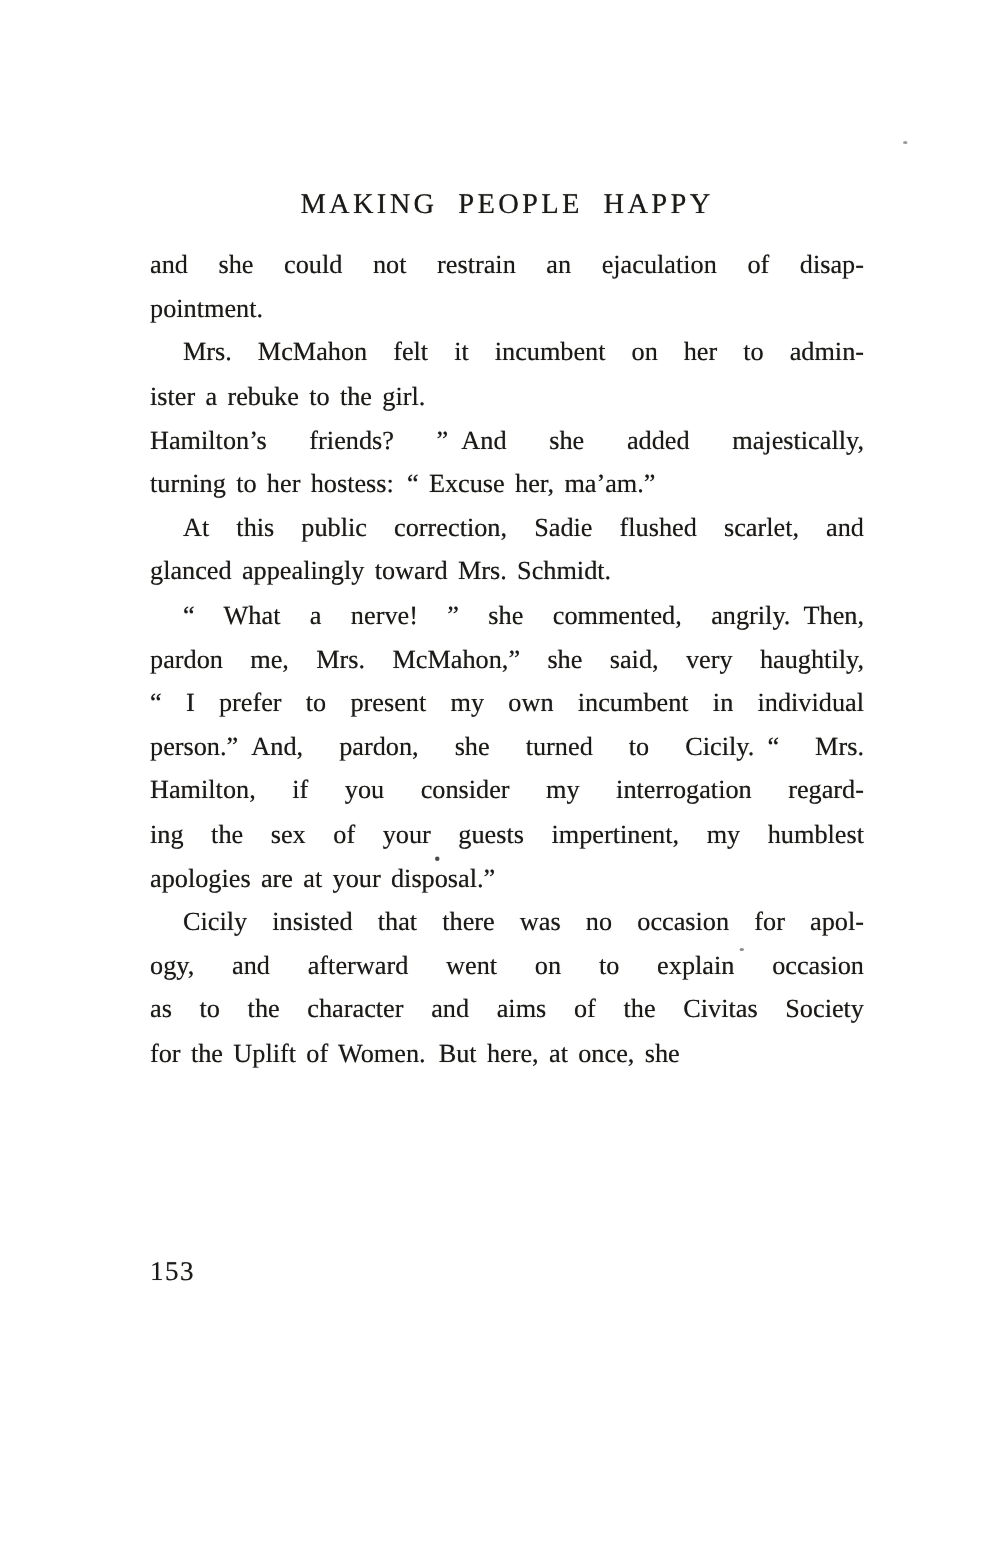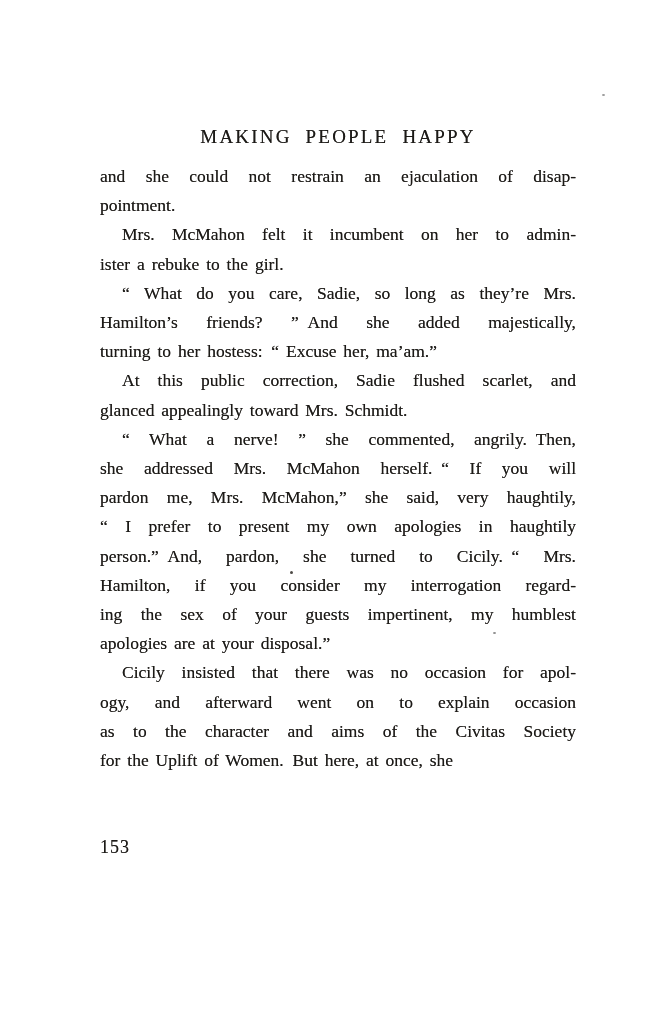--- a/index.html
+++ b/index.html
@@ -76,33 +76,31 @@
 
   <div class="para">
         <div class="line first">and she could not restrain an ejaculation of disap-</div>
         <div class="line last">pointment.</div>
       </div>
       <div class="para indent">
         <div class="line first">Mrs. McMahon felt it incumbent on her to admin-</div>
         <div class="line last">ister a rebuke to the girl.</div>
       </div>
       <div class="para indent">
-        <div class="line first">“ What do you care, Sadie, so long as they’re Mrs.</div>
         <div class="line">Hamilton’s friends? ” And she added majestically,</div>
         <div class="line last">turning to her hostess: “ Excuse her, ma’am.”</div>
       </div>
       <div class="para indent">
         <div class="line first">At this public correction, Sadie flushed scarlet, and</div>
         <div class="line last">glanced appealingly toward Mrs. Schmidt.</div>
       </div>
       <div class="para indent">
         <div class="line first">“ What a nerve! ” she commented, angrily. Then,</div>
-        <div class="line">she addressed Mrs. McMahon herself. “ If you will</div>
         <div class="line">pardon me, Mrs. McMahon,” she said, very haughtily,</div>
-        <div class="line">“ I prefer to present my own apologies in haughtily</div>
+        <div class="line">“ I prefer to present my own incumbent in individual</div>
         <div class="line">person.” And, pardon, she turned to Cicily. “ Mrs.</div>
         <div class="line">Hamilton, if you consider my interrogation regard-</div>
         <div class="line">ing the sex of your guests impertinent, my humblest</div>
         <div class="line last">apologies are at your disposal.”</div>
       </div>
       <div class="para indent">
         <div class="line first">Cicily insisted that there was no occasion for apol-</div>
         <div class="line">ogy, and afterward went on to explain occasion</div>
         <div class="line">as to the character and aims of the Civitas Society</div>
         <div class="line last">for the Uplift of Women. But here, at once, she</div>

